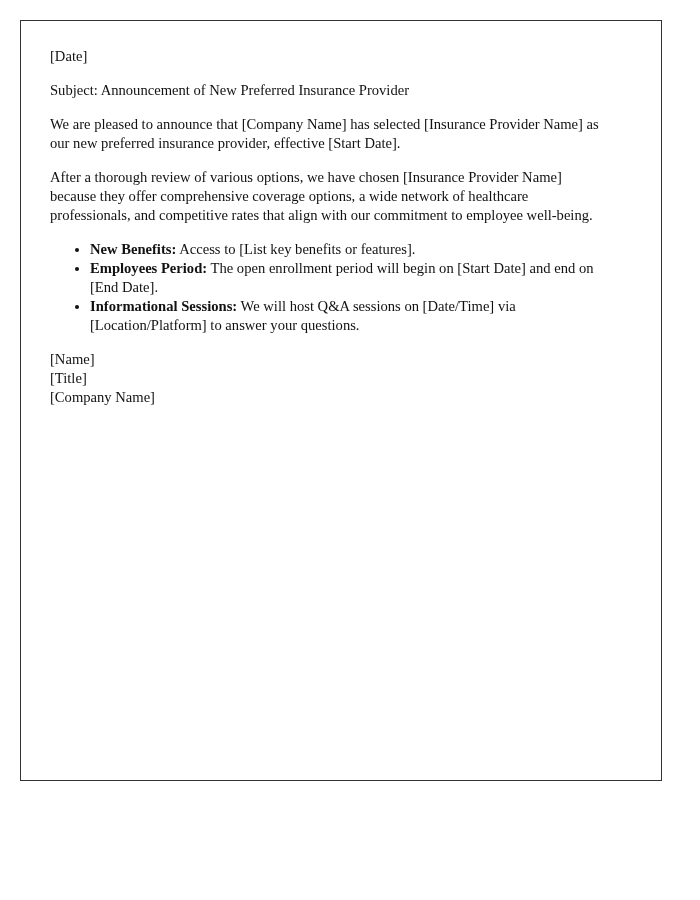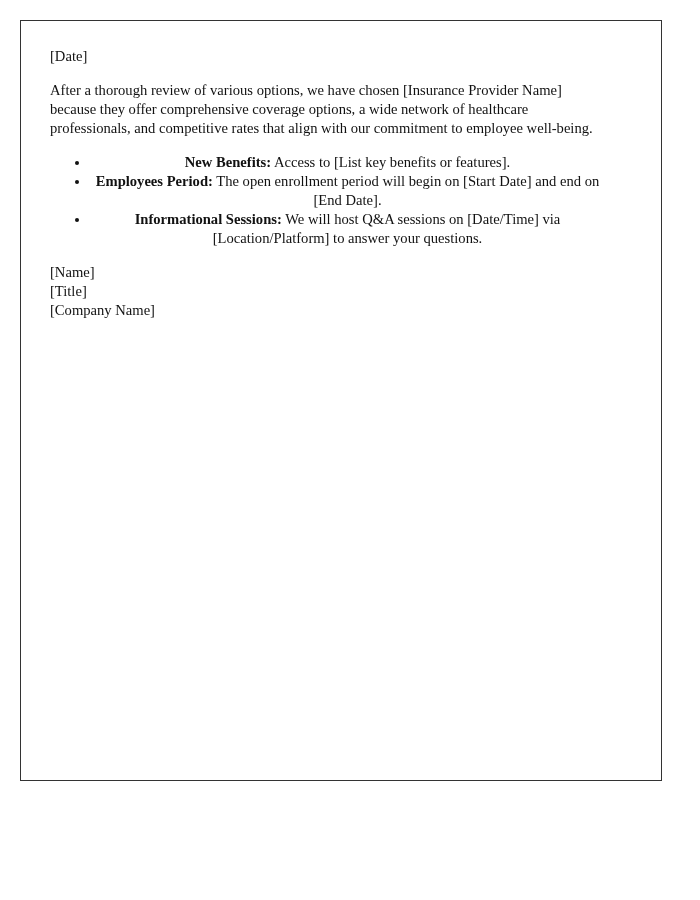--- a/index.html
+++ b/index.html
@@ -37,38 +37,39 @@
   ul.benefits-list {
     margin: 0 0 15px 0;
     padding: 0 0 0 40px;
     font-size: 14.6px;
     line-height: 19px;
     list-style: disc outside;
   }
   ul.benefits-list li {
     margin: 0;
     padding: 0;
-    text-align: center;
   }
   .bullet-label {
     font-weight: bold;
   }
   .signature-block {
     white-space: pre-line;
   }
 </style>
 </head>
 <body>
 
 <div class="doc-border">
 
   <p>[Date]</p>
 
 
+  <p>Subject: Announcement of New Preferred Insurance Provider</p>
 
+  <p>We are pleased to announce that [Company Name] has selected [Insurance Provider Name] as our new preferred insurance provider, effective [Start Date].</p>
 
   <p>After a thorough review of various options, we have chosen [Insurance Provider Name] because they offer comprehensive coverage options, a wide network of healthcare professionals, and competitive rates that align with our commitment to employee well-being.</p>
 
 
   <ul class="benefits-list">
     <li><span class="bullet-label">New Benefits:</span><span> Access to [List key benefits or features].</span></li>
     <li><span class="bullet-label">Employees Period:</span><span> The open enrollment period will begin on [Start Date] and end on [End Date].</span></li>
     <li><span class="bullet-label">Informational Sessions:</span><span> We will host Q&amp;A sessions on [Date/Time] via [Location/Platform] to answer your questions.</span></li>
   </ul>
 

